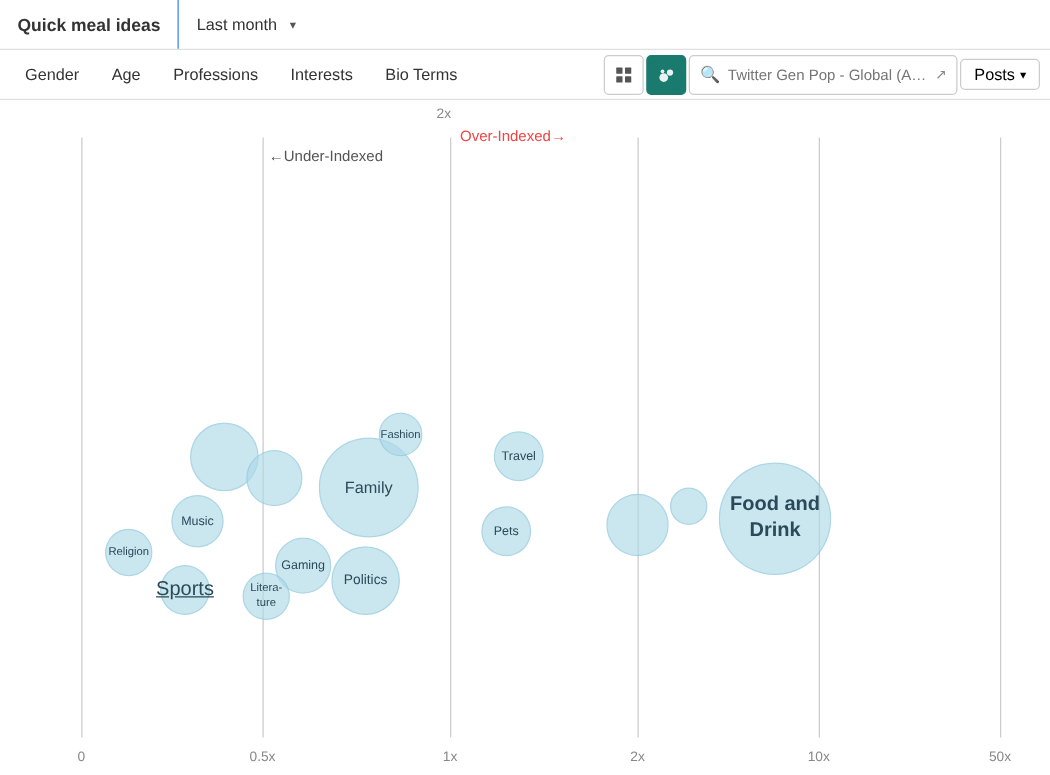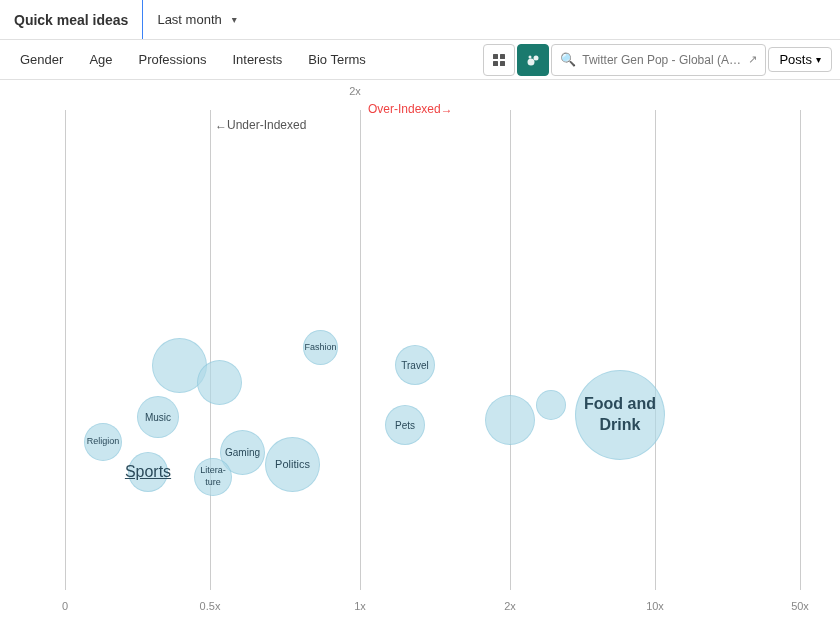--- a/index.html
+++ b/index.html
@@ -219,20 +219,21 @@
   <div id="under-label" style="position:absolute; top:38px; left:215px; font-size:12px; color:#555;">←Under-Indexed</div>
   <div id="over-label" style="position:absolute; top:22px; left:368px; font-size:12px; color:#ef4444;">Over-Indexed→</div>
 
   <div style="position:absolute; bottom:8px; left:65px; font-size:11px; color:#888; transform:translateX(-50%);">0</div>
   <div style="position:absolute; bottom:8px; left:210px; font-size:11px; color:#888; transform:translateX(-50%);">0.5x</div>
   <div style="position:absolute; bottom:8px; left:360px; font-size:11px; color:#888; transform:translateX(-50%);">1x</div>
   <div style="position:absolute; bottom:8px; left:510px; font-size:11px; color:#888; transform:translateX(-50%);">2x</div>
   <div style="position:absolute; bottom:8px; left:655px; font-size:11px; color:#888; transform:translateX(-50%);">10x</div>
   <div style="position:absolute; bottom:8px; left:800px; font-size:11px; color:#888; transform:translateX(-50%);">50x</div>
 
+  <div class="bubble medium" style="left:255px; top:270px; width:80px; height:80px;">Family</div>
 
   <div class="bubble" style="left:265px; top:357px; width:55px; height:55px;">Politics</div>
 
   <div class="bubble" style="left:220px; top:350px; width:45px; height:45px; font-size:10px;">Gaming</div>
 
   <div class="bubble" style="left:137px; top:316px; width:42px; height:42px; font-size:10px;">Music</div>
 
   <div class="bubble" style="left:128px; top:372px; width:40px; height:40px; font-size:16px;text-decoration:underline;">Sports</div>
 
   <div class="bubble" style="left:194px; top:378px; width:38px; height:38px; font-size:9px;">Litera­ture</div>

